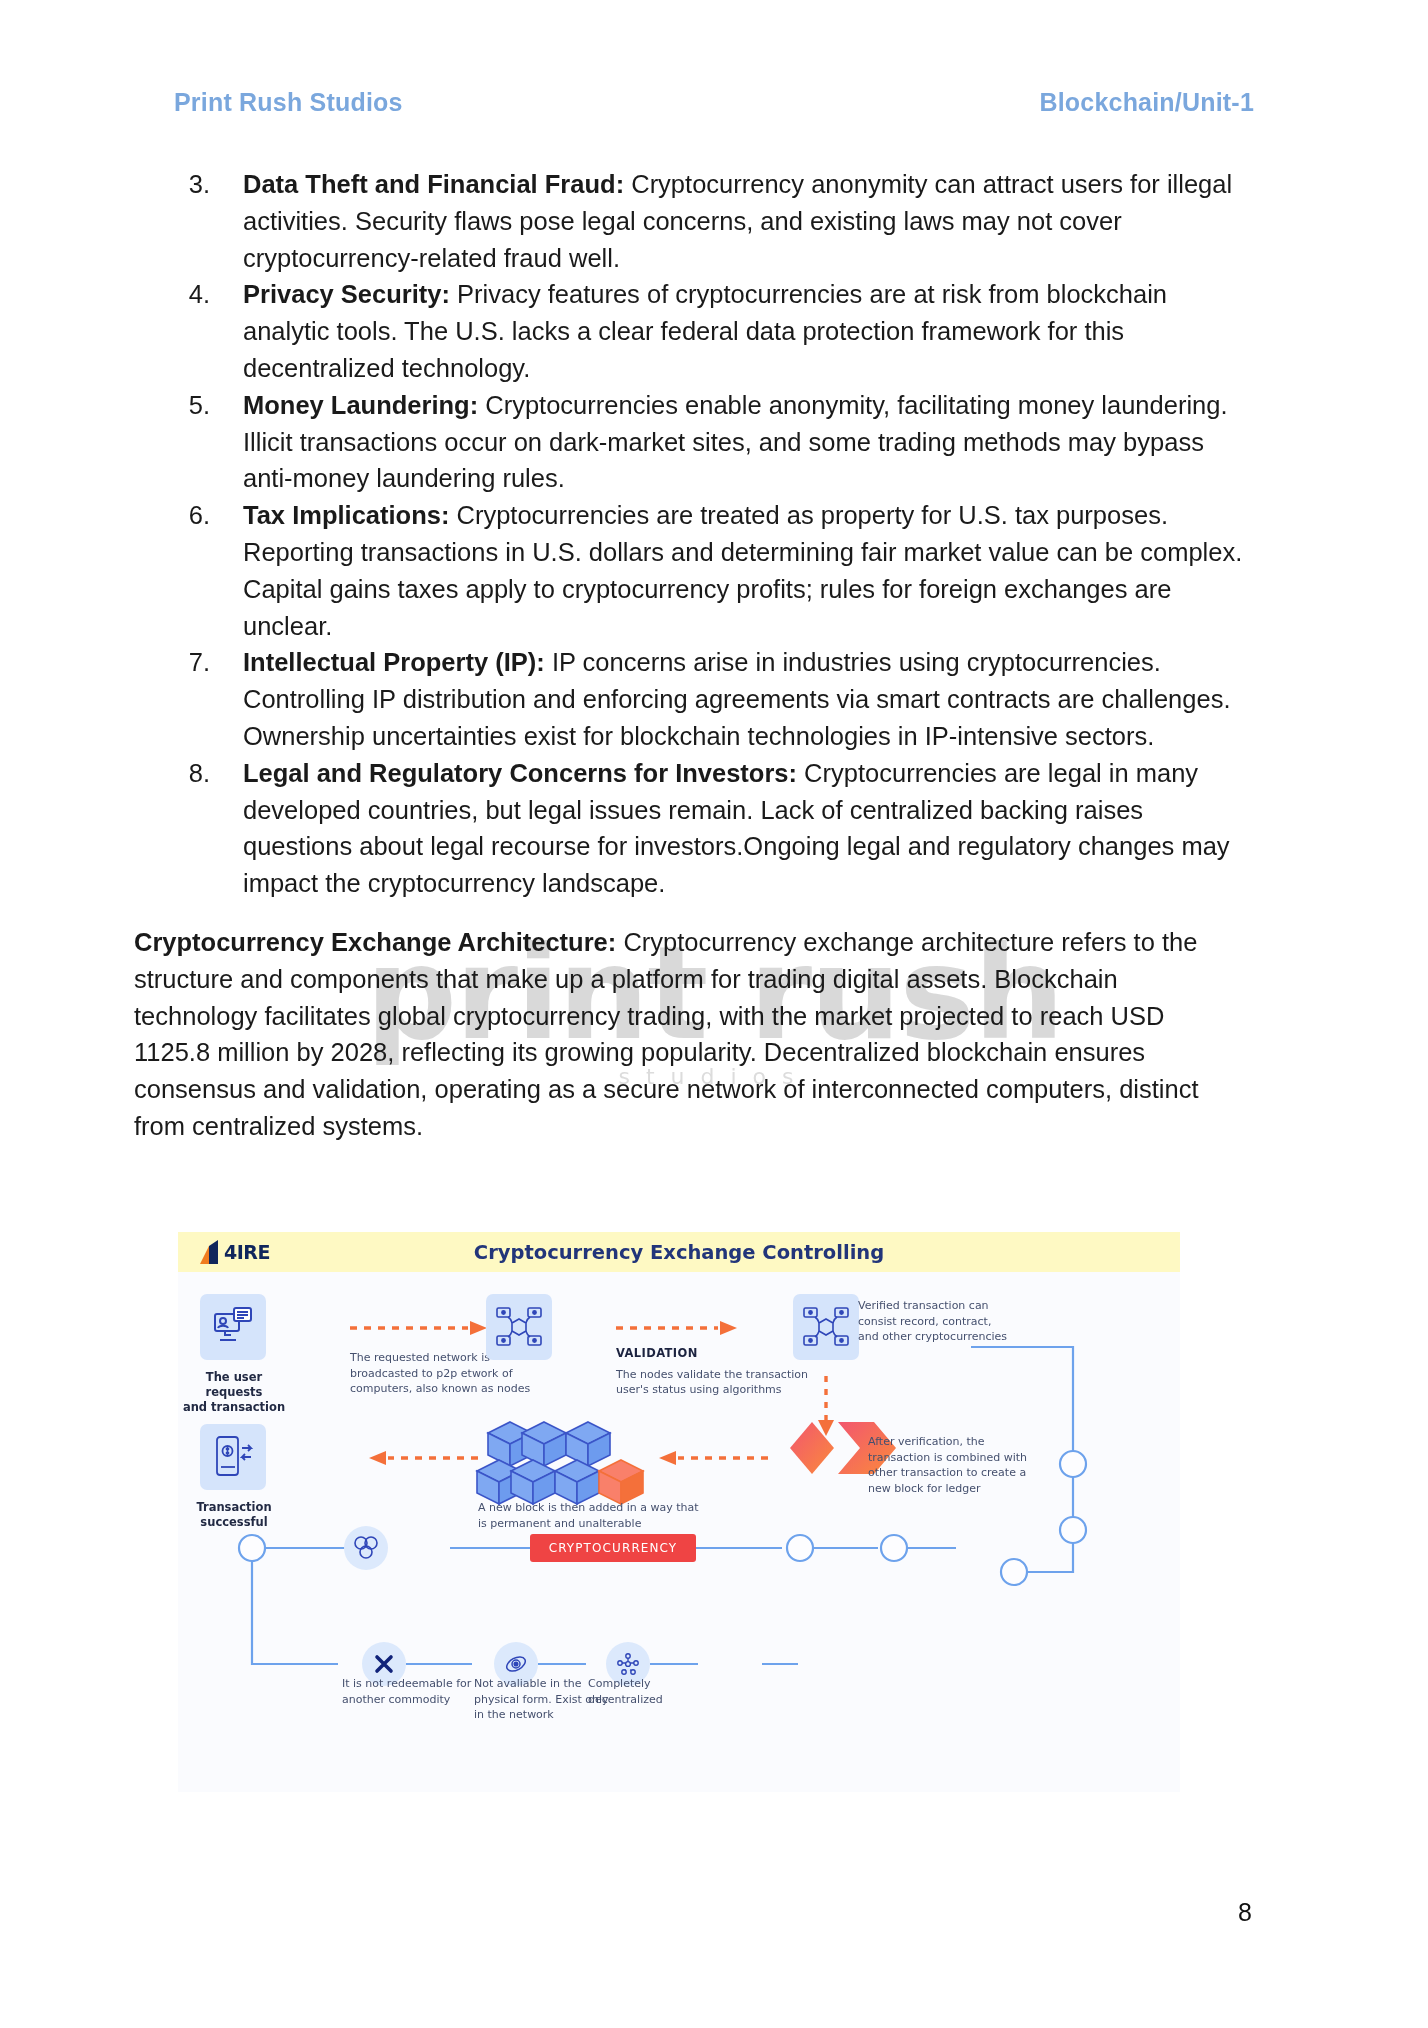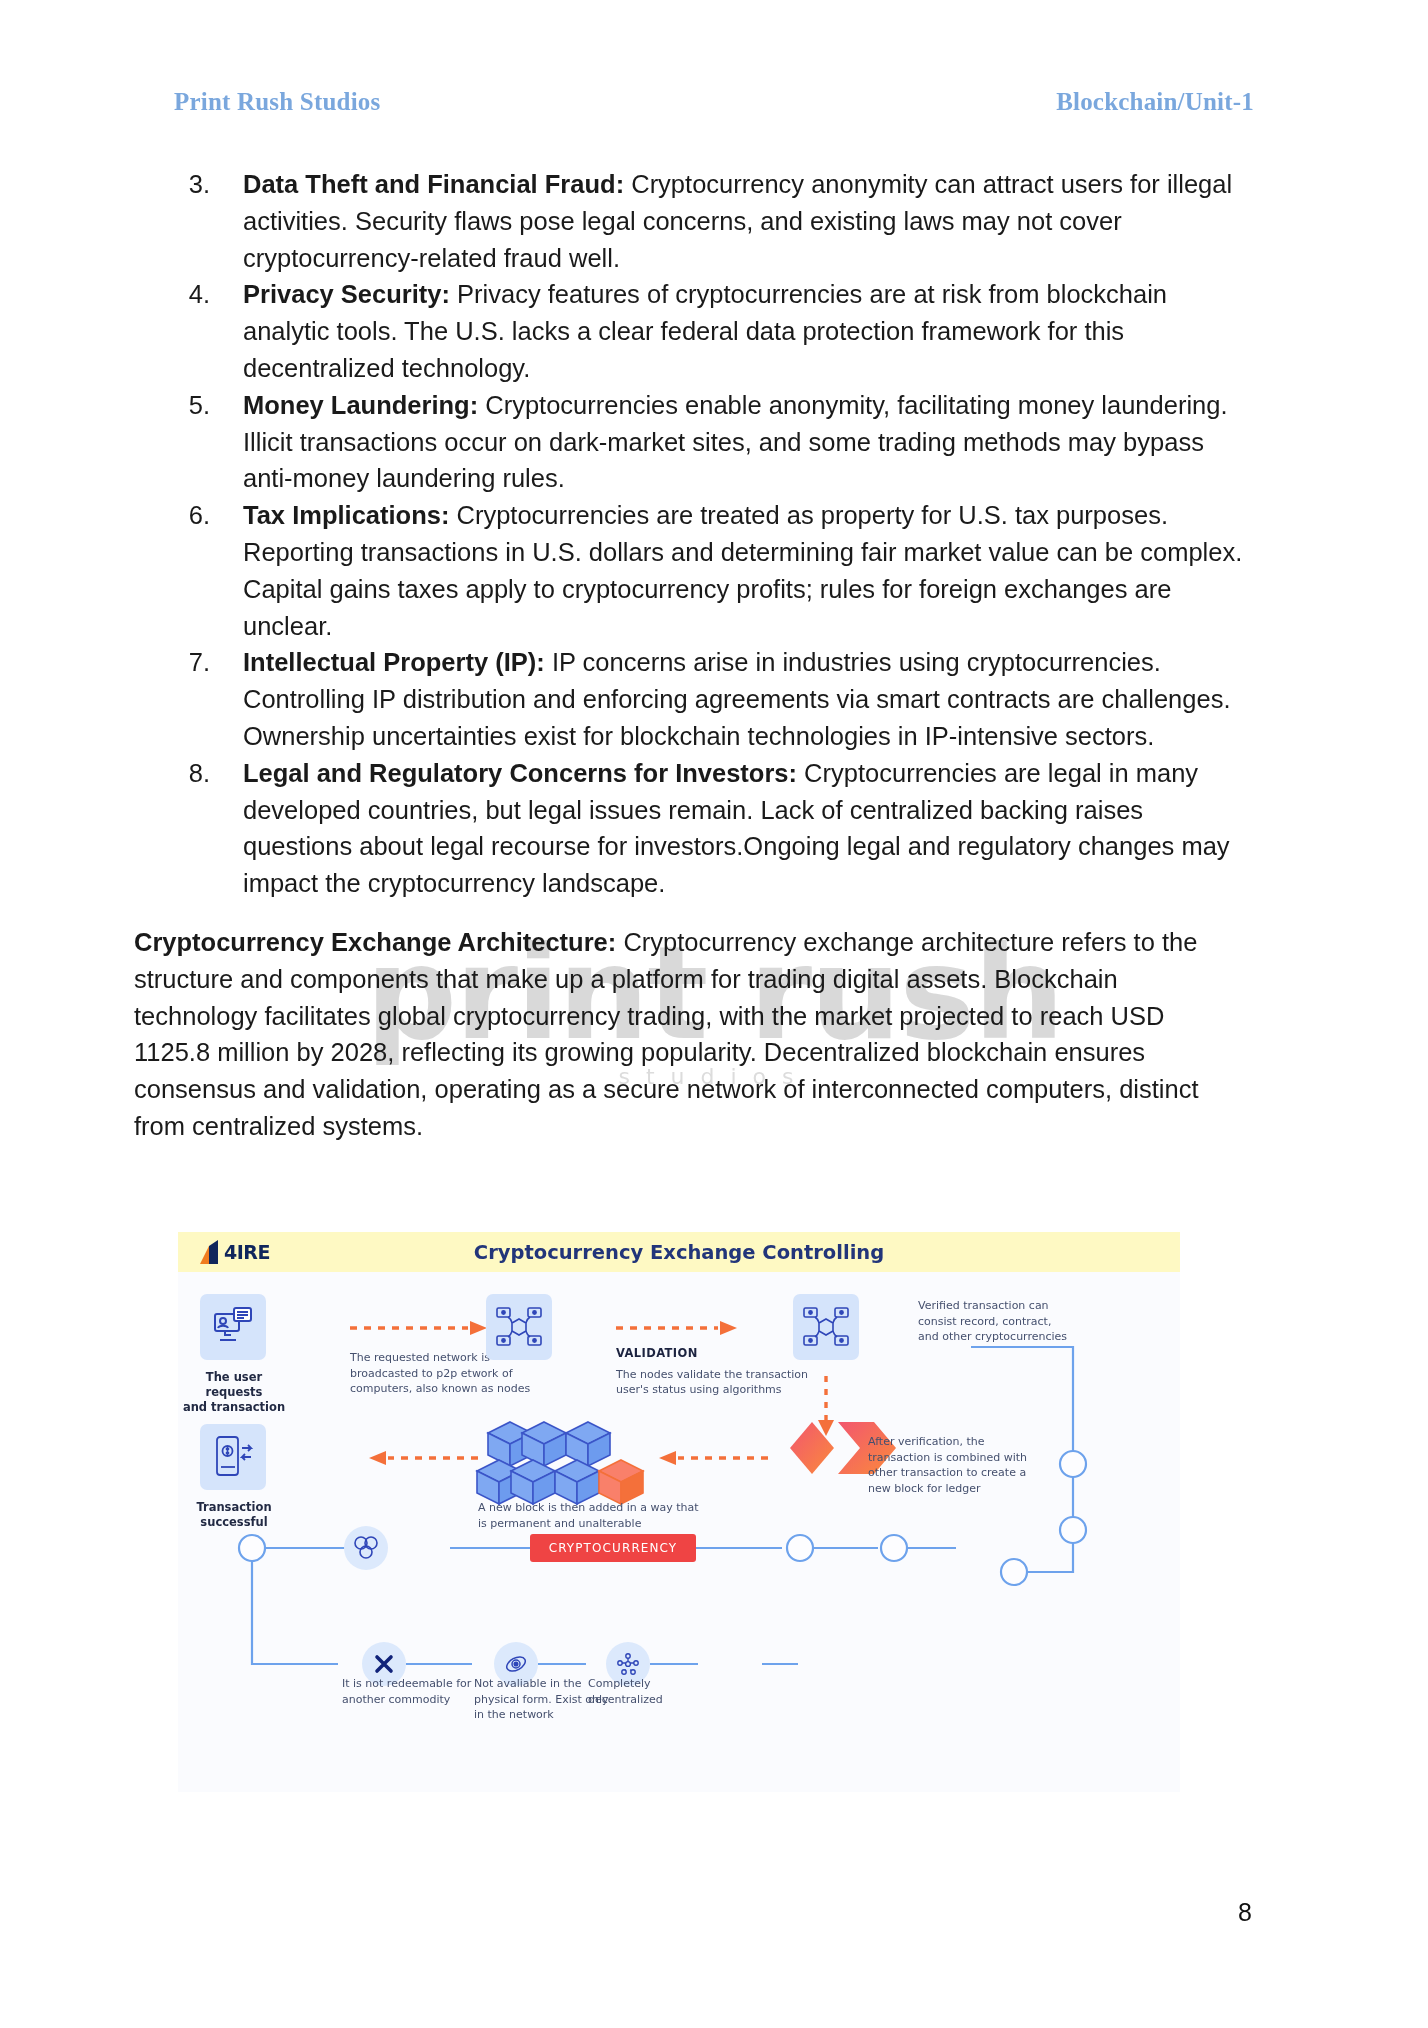--- a/index.html
+++ b/index.html
@@ -51,21 +51,21 @@
     position: absolute;
     top: 88px;
     left: 174px;
     right: 174px;
     display: flex;
     justify-content: space-between;
     align-items: baseline;
     z-index: 2;
   }
   .header-left, .header-right {
-    font-family: Liberation Serif, serif;
+    font-family: Liberation Sans, sans-serif;
     font-weight: 700;
     font-size: 25px;
     color: #7aa7dd;
     letter-spacing: .2px;
   }
 
   
   .content {
     position: absolute;
     top: 166px;
@@ -407,21 +407,21 @@
           <rect x="33" y="3" width="13" height="9" rx="1.5"></rect>
             <circle cx="39.5" cy="7.5" r="1.6" fill="#2f46b8"></circle>
           <rect x="2" y="31" width="13" height="9" rx="1.5"></rect>
             <circle cx="8.5" cy="35.5" r="1.6" fill="#2f46b8"></circle>
           <rect x="33" y="31" width="13" height="9" rx="1.5"></rect>
             <circle cx="39.5" cy="35.5" r="1.6" fill="#2f46b8"></circle>
           <polygon points="24,14 31,18 31,26 24,30 17,26 17,18"></polygon>
           <path d="M13 12c3 2 3 3 4 6M35 12c-3 2-3 3-4 6M13 32c3-2 3-3 4-6M35 32c-3-2-3-3-4-6"></path>
         </svg>
       </div>
-      <div class="desc" style="left:740px; top:26px; width:150px;">Verified transaction can consist record, contract, and other cryptocurrencies</div>
+      <div class="desc" style="left:680px; top:26px; width:150px;">Verified transaction can consist record, contract, and other cryptocurrencies</div>
 
       <div class="desc" style="left:690px; top:162px; width:168px;">After verification, the transaction is combined with other transaction to create a new block for ledger</div>
 
       <div class="sqicon" style="left:22px; top:152px;">
         <svg width="44" height="44" viewBox="0 0 44 44" fill="none" stroke="#2f46b8" stroke-width="1.8">
           <rect x="6" y="2" width="21" height="38" rx="3"></rect>
           <circle cx="16.5" cy="16" r="5"></circle>
           <path d="M16.5 12v8M14.8 14h3.4M14.8 18h3.4"></path>
           <path d="M10 32h14"></path>
           <path d="M31 13h9l-3-3M40 13l-3 3"></path>

